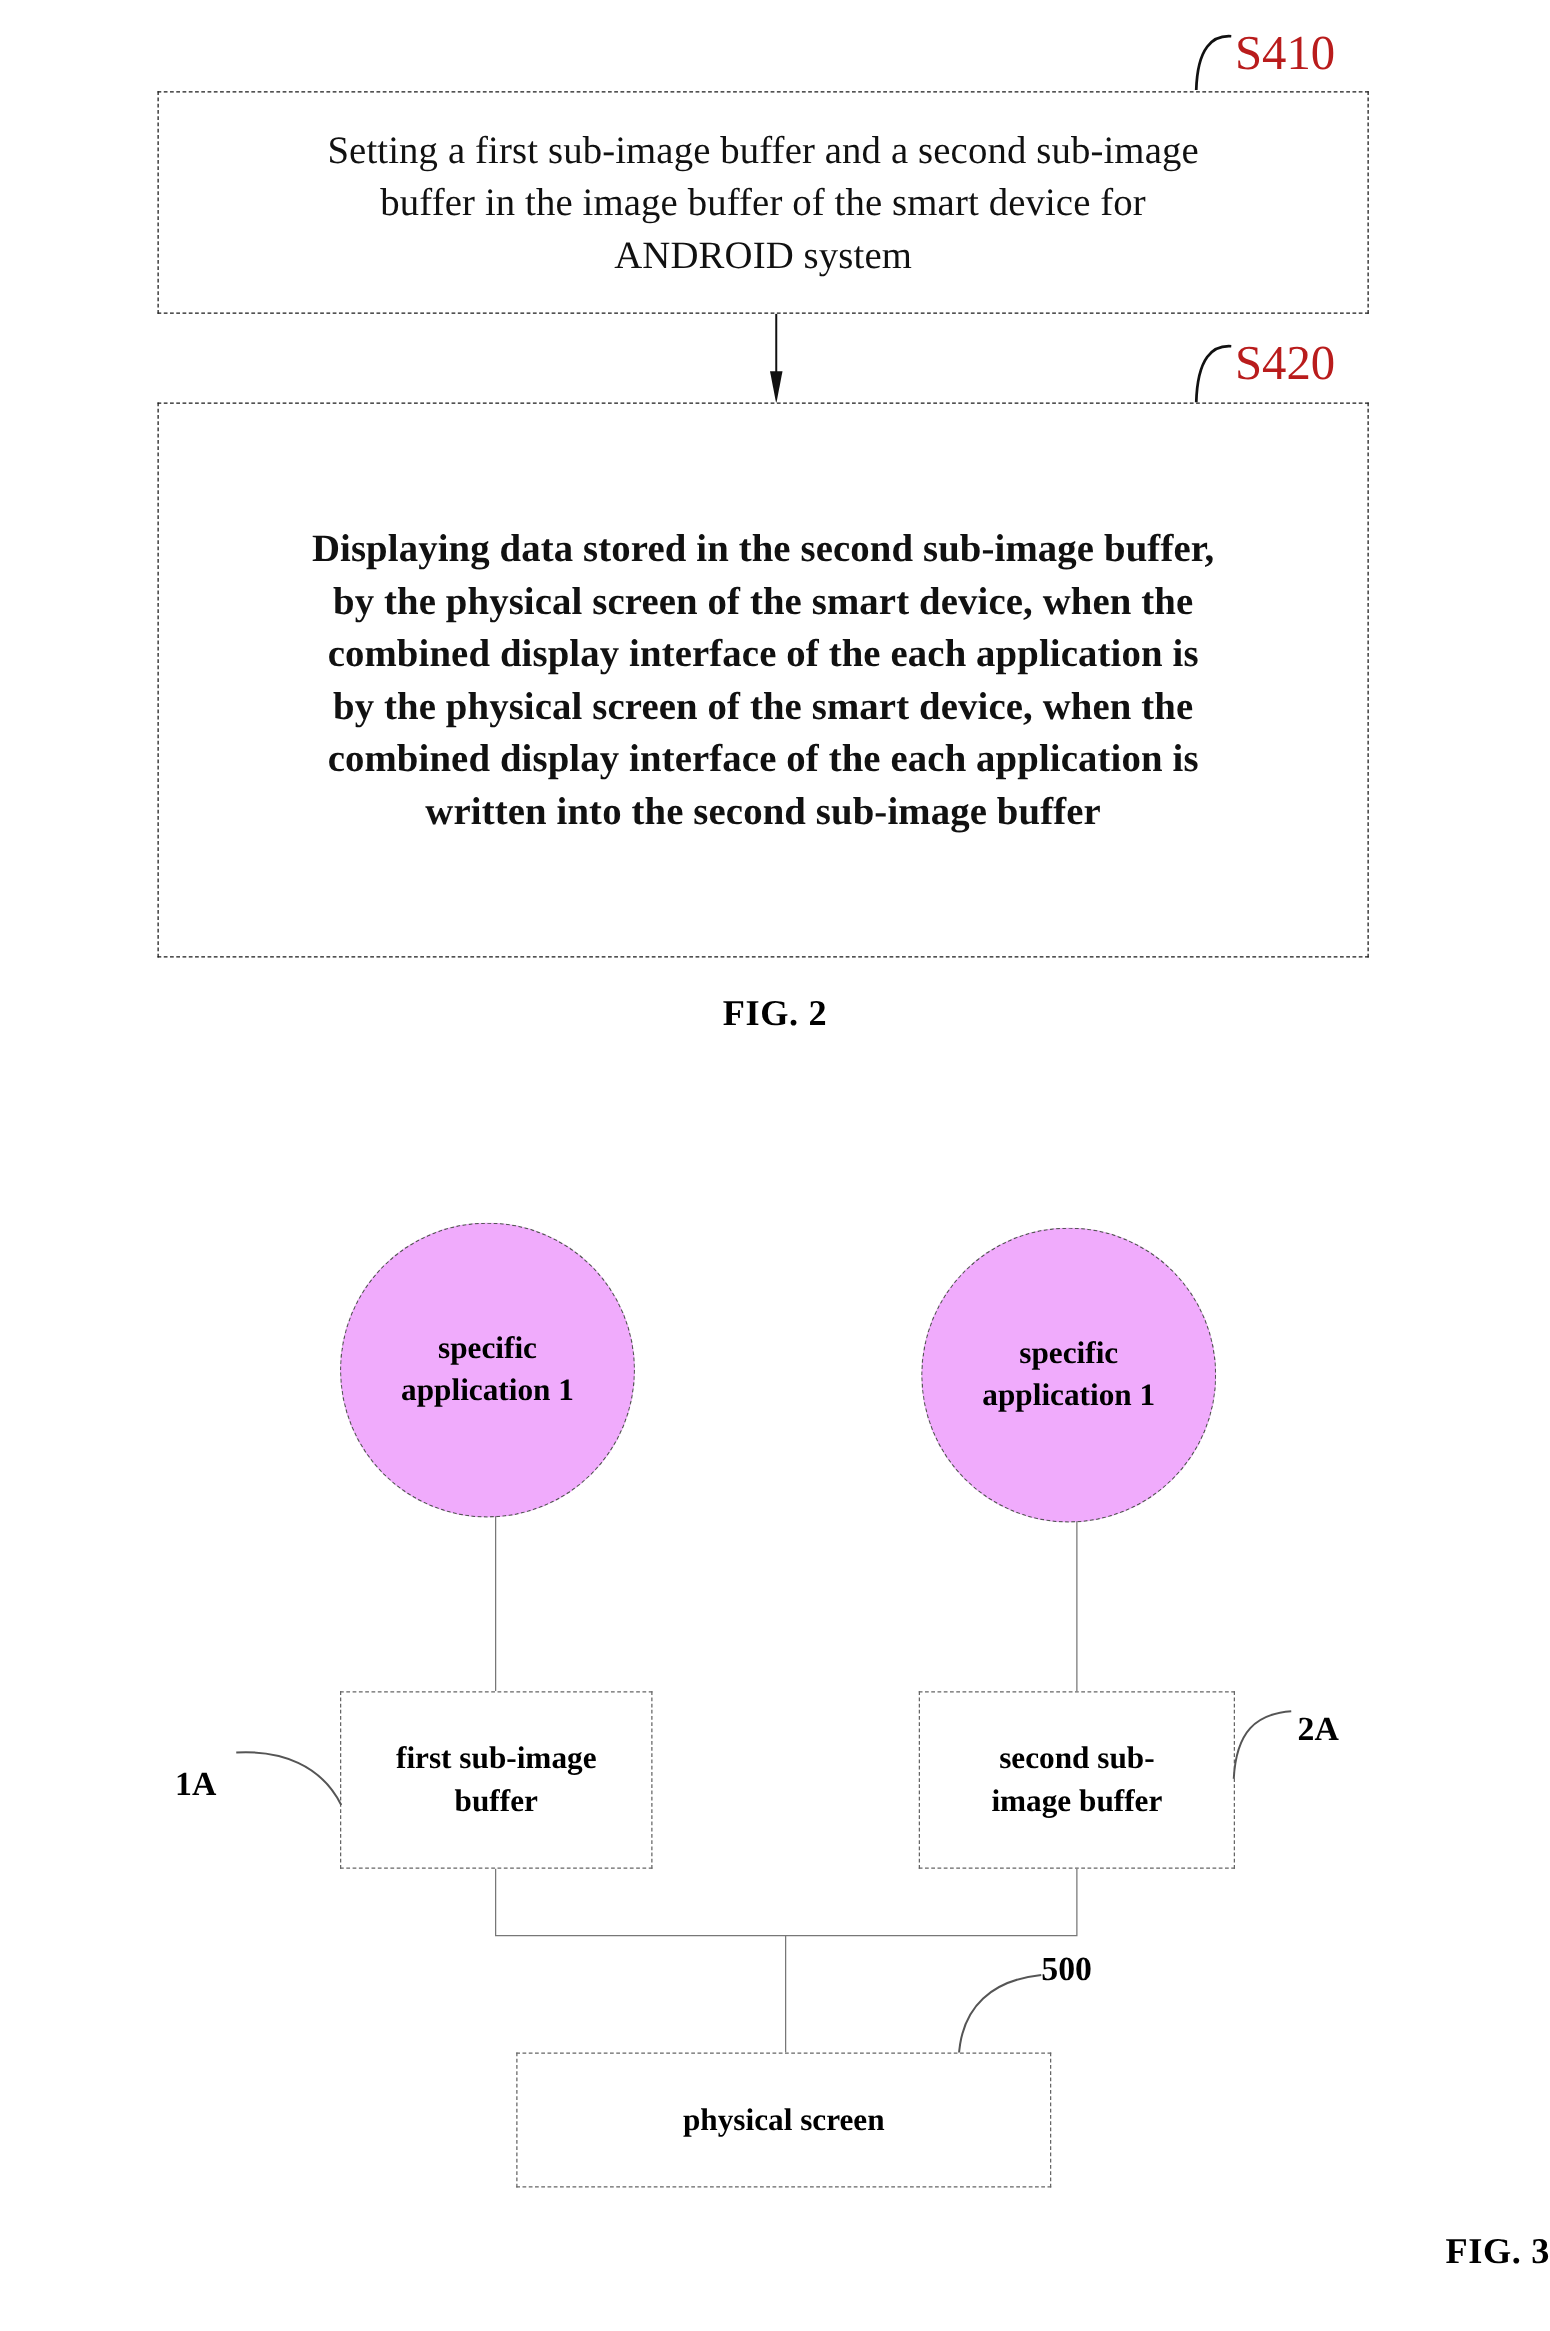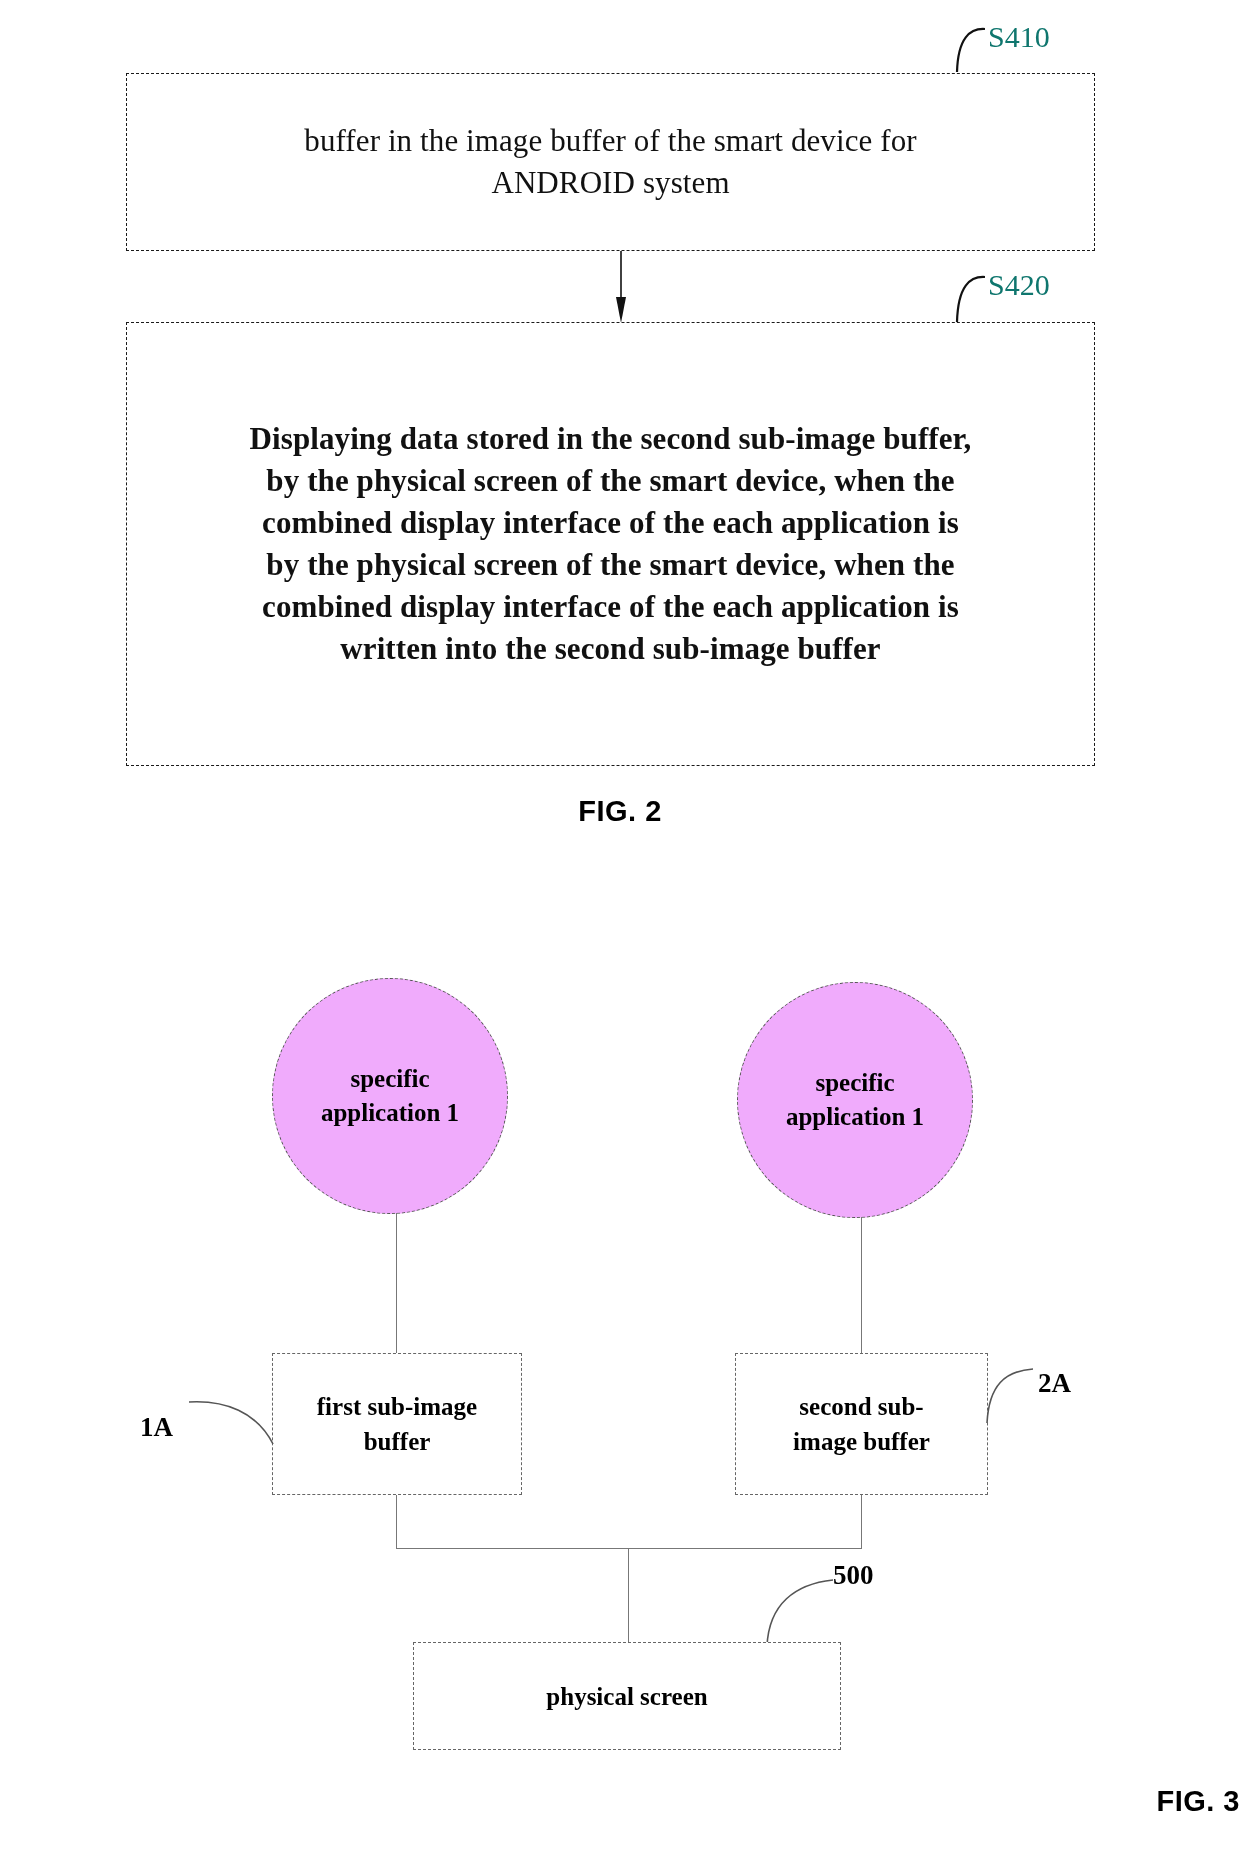--- a/index.html
+++ b/index.html
@@ -37,41 +37,41 @@
     letter-spacing: 0.1px;
     padding: 0 16px;
     color: #111;
   }
 
   #box-s410 { left: 126px; top: 73px; width: 969px; height: 178px; }
   #box-s420 { left: 126px; top: 322px; width: 969px; height: 444px; font-weight: bold; }
 
   .step-label {
     position: absolute;
-    font-size: 30px;
-    font-family: "Liberation Serif", "DejaVu Serif", serif;
-    color: #0f766e;
+    font-size: 39px;
+    font-family: "Liberation Serif", "DejaVu Serif", serif;
+    color: #b91c1c;
     white-space: nowrap;
   }
   #label-s410 { left: 988px; top: 20px; }
   #label-s420 { left: 988px; top: 268px; }
 
   #arrow-s410-s420 {
     position: absolute;
     left: 613px;
     top: 251px;
     width: 16px;
     height: 72px;
   }
 
   .fig-caption {
     position: absolute;
     width: 100%;
     text-align: center;
-    font-family: Liberation Sans, sans-serif;
+    font-family: Liberation Serif, serif;
     font-weight: bold;
     font-size: 29px;
     letter-spacing: 0.5px;
     color: #000;
   }
   #fig2-caption { left: 0; top: 795px; }
   #fig3-caption { left: 0; top: 1785px; text-align: right; }
 
   
   .node-circle {
@@ -154,20 +154,21 @@
 
   <div>
 
     <div class="step-label" id="label-s410">S410</div>
     <svg class="leader-svg" width="70" height="60" style="left:930px; top:20px;">
       <path d="M 55 9 C 40 8, 28 18, 27 52" fill="none" stroke="#111" stroke-width="2.2"></path>
     </svg>
 
     <div class="flow-box" id="box-s410">
       <div class="flow-text">
+        <div>Setting a first sub-image buffer and a second sub-image</div>
         <div>buffer in the image buffer of the smart device for</div>
         <div>ANDROID system</div>
       </div>
     </div>
 
     <svg id="arrow-s410-s420" viewBox="0 0 16 72">
       <line x1="8" y1="0" x2="8" y2="50" stroke="#111" stroke-width="1.6"></line>
       <polygon points="3,46 13,46 8,72" fill="#111"></polygon>
     </svg>
 

